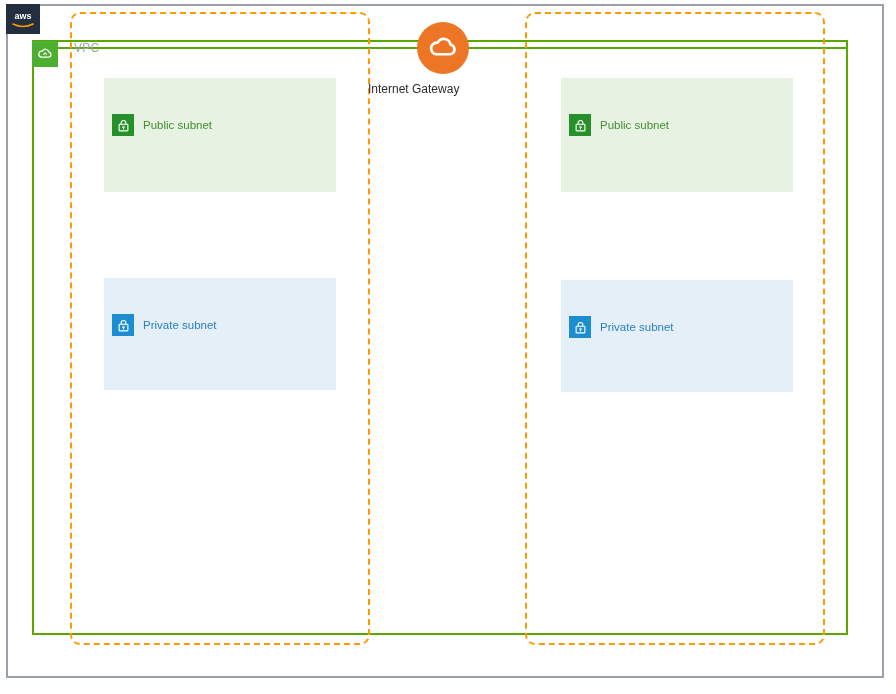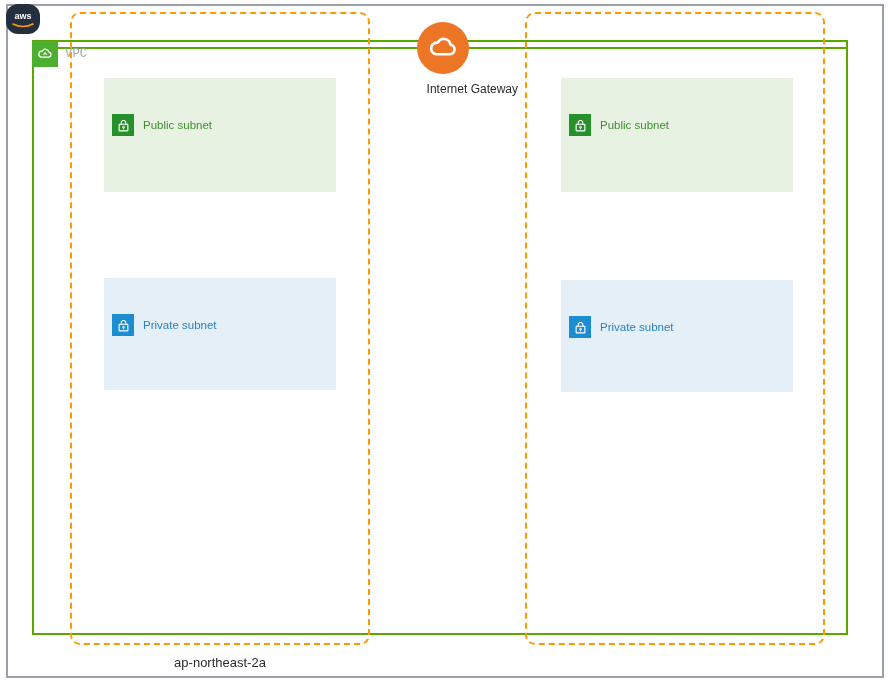--- a/index.html
+++ b/index.html
@@ -35,45 +35,43 @@
     position: absolute;
     left: 6px;
     top: 4px;
     width: 34px;
     height: 30px;
     background: #232f3e;
     box-sizing: border-box;
     display: flex;
     align-items: center;
     justify-content: center;
-    border-radius: 12px;
   }
   .aws-badge svg { display: block; }
 
   
   .vpc-box {
     position: absolute;
     left: 32px;
     top: 40px;
     width: 816px;
     height: 595px;
     border: 2px solid #5aa700;
     box-sizing: border-box;
     background: transparent;
   }
 
   .vpc-header {
     position: absolute;
     left: 32px;
     top: 41px;
     display: flex;
-    align-items: center;
-    gap: 7px;
+    align-items: flex-start;
+    gap: 16px;
     height: 26px;
-    font-family: Liberation Mono, monospace;
   }
   .vpc-icon {
     width: 26px;
     height: 26px;
     background: #4caf2f;
     display: flex;
     align-items: center;
     justify-content: center;
     flex: 0 0 auto;
   }
@@ -173,21 +171,21 @@
     background: #ec7625;
     display: flex;
     align-items: center;
     justify-content: center;
   }
   .igw-caption {
     position: absolute;
     left: 368px;
     top: 82px;
     width: 150px;
-    text-align: right;
+    text-align: left;
     font-size: 12px;
     color: #2c2c2c;
     white-space: nowrap;
   }
 </style>
 </head>
 <body>
 
 <div id="canvas">
 
@@ -278,15 +276,14 @@
     </div>
   </div>
 
   <div class="igw">
     <svg width="34" height="34" viewBox="0 0 24 24" aria-hidden="true">
       <path d="M7.1 16.4 h9.9 a3.4 3.4 0 0 0 0.25 -6.75 a4.75 4.75 0 0 0 -9.0 -1.35 a3.55 3.55 0 0 0 -1.15 8.1 z" fill="none" stroke="#ffffff" stroke-width="1.9" stroke-linejoin="round"></path>
     </svg>
   </div>
   <div class="igw-caption">Internet Gateway</div>
 
-  <div class="az-label left">ap-northeast-2a</div>
 
 </div>
 
 </body></html>

